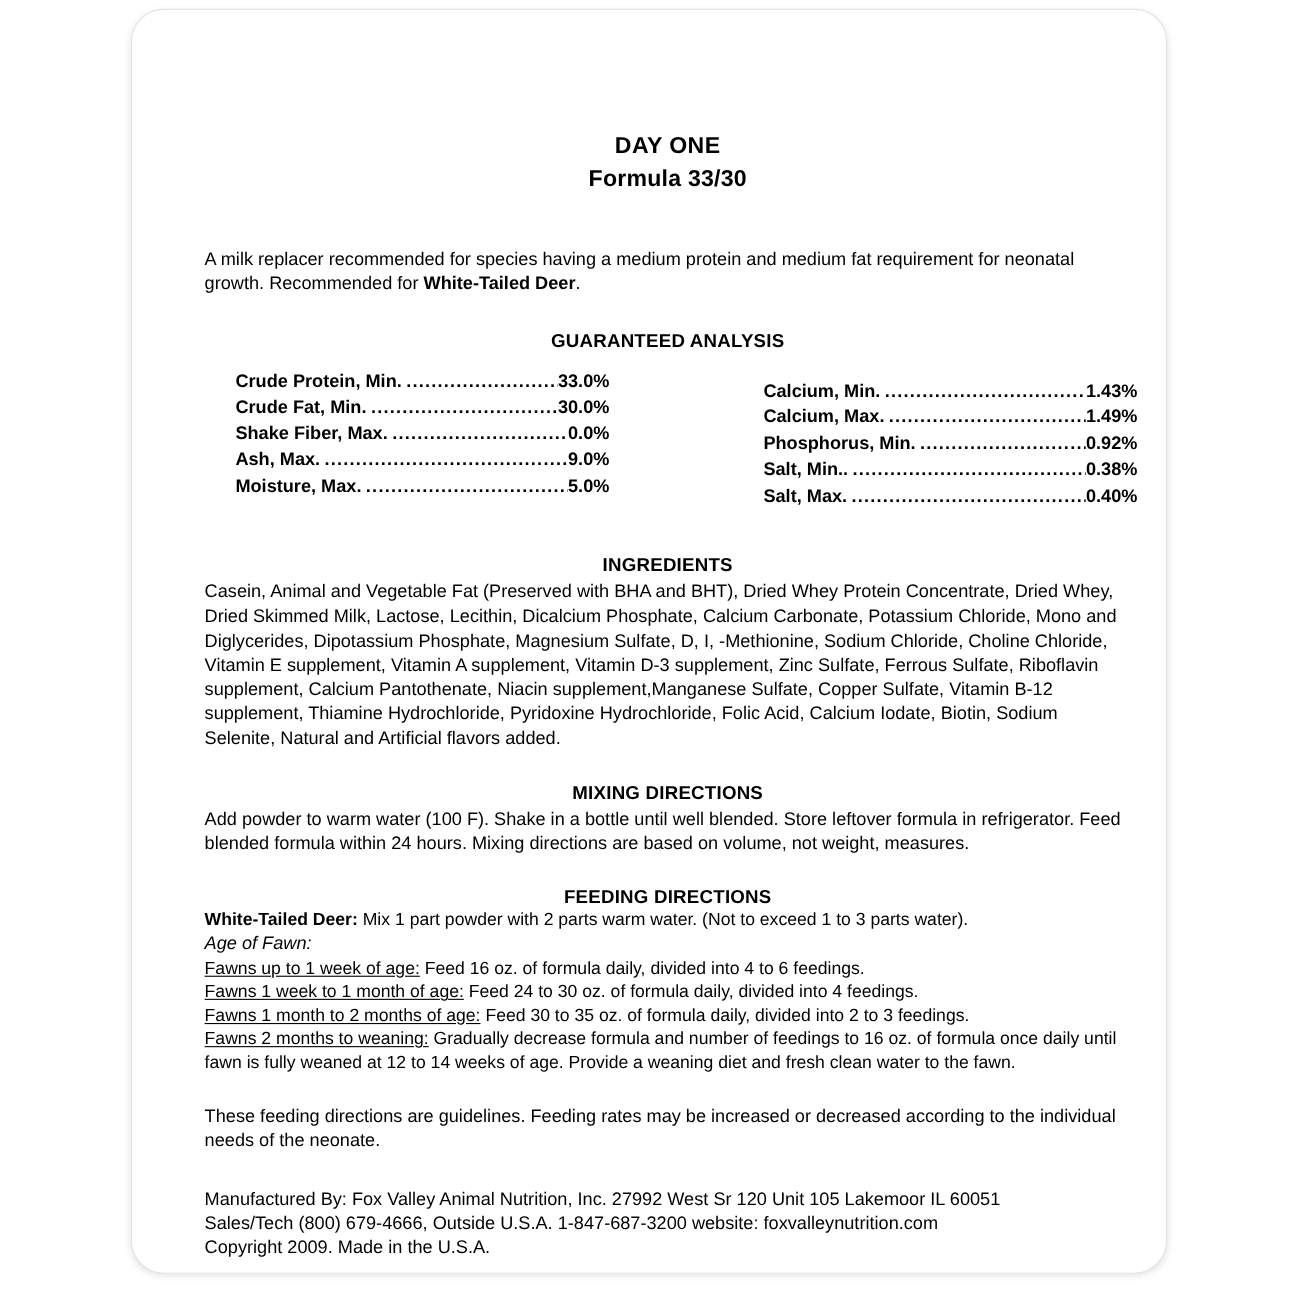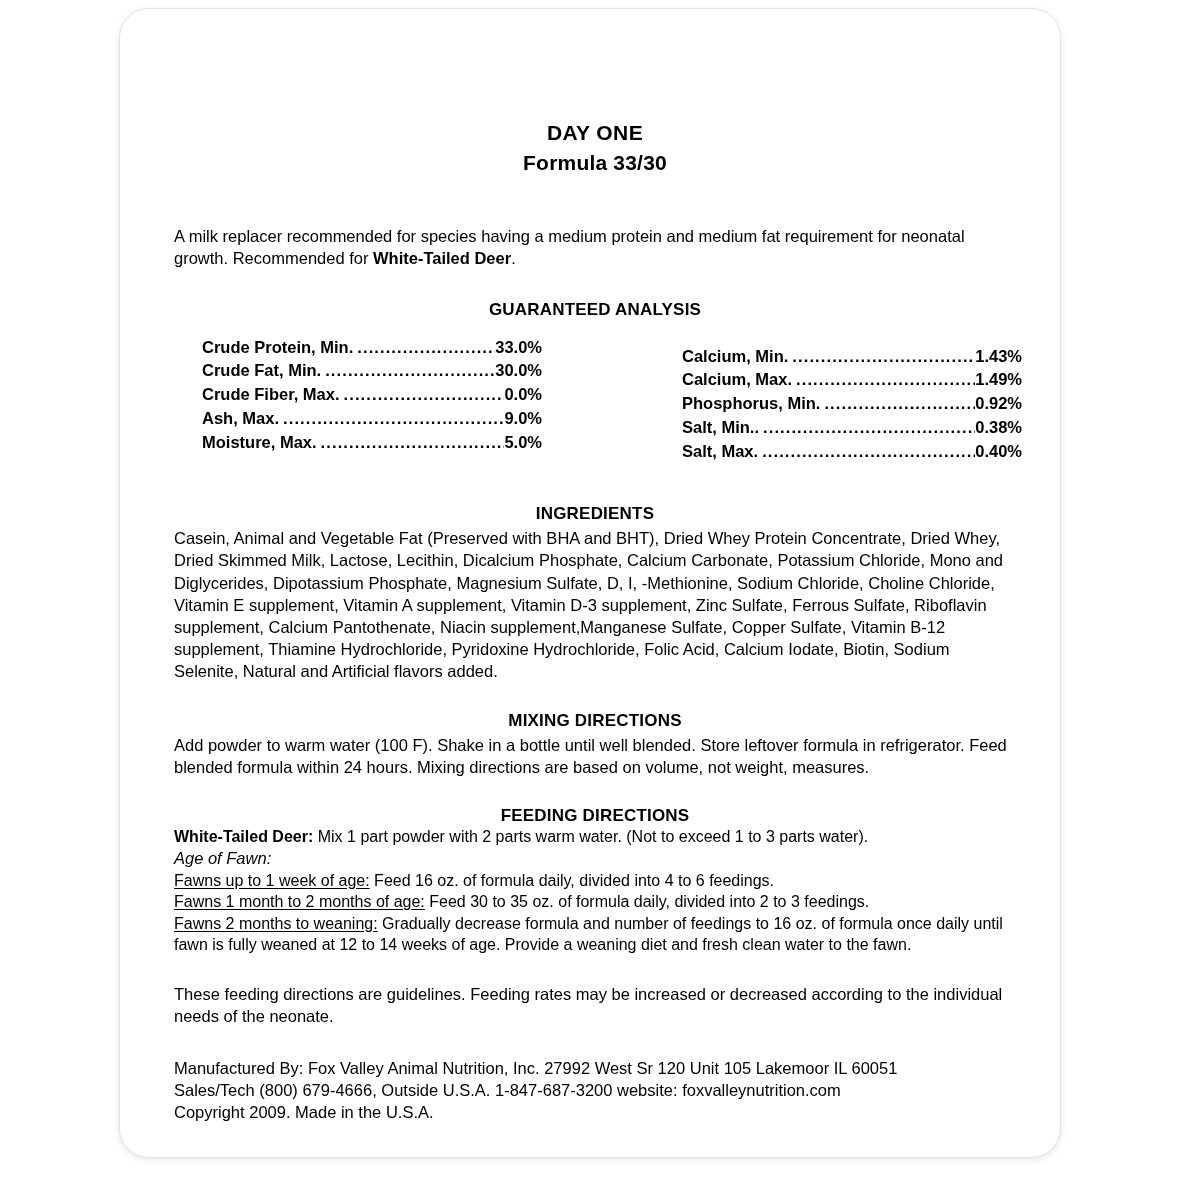--- a/index.html
+++ b/index.html
@@ -24,21 +24,21 @@
     background: #ffffff;
     border: 1px solid #e3e3e3;
     border-radius: 30px;
     box-shadow: 0 2px 7px rgba(0,0,0,0.10);
     box-sizing: border-box;
     overflow: hidden;
   }
 
   #label-inner {
     position: absolute;
-    left: 54px;
+    left: 66px;
     top: 0;
     width: 842px;
   }
 
   .title-block { text-align: center; }
   .title-line1 {
     font-size: 21px;
     font-weight: bold;
     letter-spacing: 0.4px;
     margin-top: 113px;
@@ -156,21 +156,21 @@
           <span class="ga-name">Crude Protein, Min.</span>
           <span class="ga-dots">....................................................</span>
           <span class="ga-val">33.0%</span>
         </div>
         <div class="ga-row">
           <span class="ga-name">Crude Fat, Min.</span>
           <span class="ga-dots">....................................................</span>
           <span class="ga-val">30.0%</span>
         </div>
         <div class="ga-row">
-          <span class="ga-name">Crude Fiber, Max.</span>
+          <span class="ga-name">Shake Fiber, Max.</span>
           <span class="ga-dots">....................................................</span>
           <span class="ga-val">0.0%</span>
         </div>
         <div class="ga-row">
           <span class="ga-name">Ash, Max.</span>
           <span class="ga-dots">....................................................</span>
           <span class="ga-val">9.0%</span>
         </div>
         <div class="ga-row">
           <span class="ga-name">Moisture, Max.</span>
@@ -214,20 +214,21 @@
     <div class="section-head" id="mix-head">MIXING DIRECTIONS</div>
     <p class="body-para">Add powder to warm water (100 F). Shake in a bottle until well blended. Store leftover formula in refrigerator. Feed blended formula within 24 hours. Mixing directions are based on volume, not weight, measures.</p>
 
     <div class="section-head" id="feed-head">FEEDING DIRECTIONS</div>
 
     <div class="feed-line"><b>White-Tailed Deer:</b><span> Mix 1 part powder with 2 parts warm water. (Not to exceed 1 to 3 parts water).</span></div>
 
     <div class="italic-head">Age of Fawn:</div>
 
     <div class="feed-line"><u>Fawns up to 1 week of age:</u><span> Feed 16 oz. of formula daily, divided into 4 to 6 feedings.</span></div>
+    <div class="feed-line"><u>Fawns 1 week to 1 month of age:</u><span> Feed 24 to 30 oz. of formula daily, divided into 4 feedings.</span></div>
     <div class="feed-line"><u>Fawns 1 month to 2 months of age:</u><span> Feed 30 to 35 oz. of formula daily, divided into 2 to 3 feedings.</span></div>
     <div class="feed-line"><u>Fawns 2 months to weaning:</u><span> Gradually decrease formula and number of feedings to 16 oz. of formula once daily until fawn is fully weaned at 12 to 14 weeks of age. Provide a weaning diet and fresh clean water to the fawn.</span></div>
 
     <p class="body-para" id="guidelines">These feeding directions are guidelines. Feeding rates may be increased or decreased according to the individual needs of the neonate.</p>
 
     <div id="manufacturer">
       <div class="mfg-line">Manufactured By: Fox Valley Animal Nutrition, Inc. 27992 West Sr 120 Unit 105 Lakemoor IL 60051</div>
       <div class="mfg-line">Sales/Tech (800) 679-4666, Outside U.S.A. 1-847-687-3200 website: foxvalleynutrition.com</div>
       <div class="mfg-line">Copyright 2009. Made in the U.S.A.</div>
     </div>

